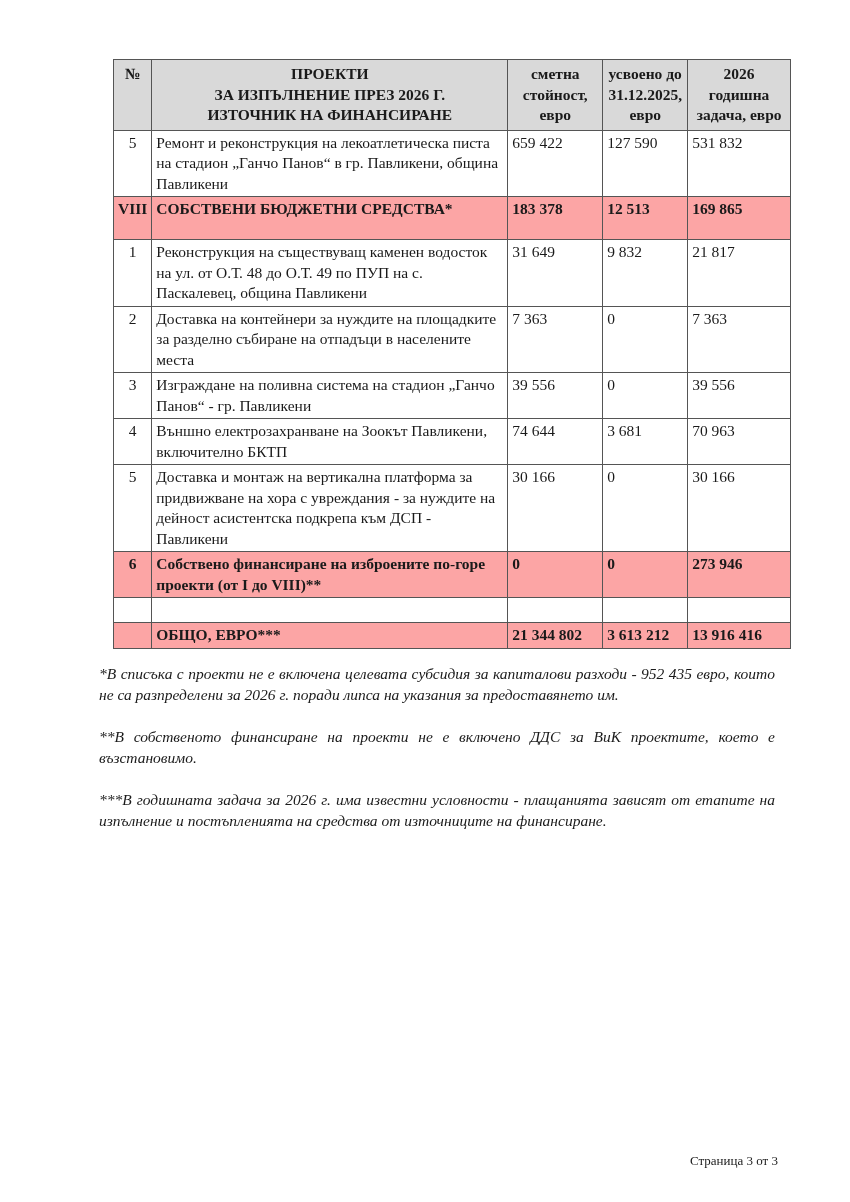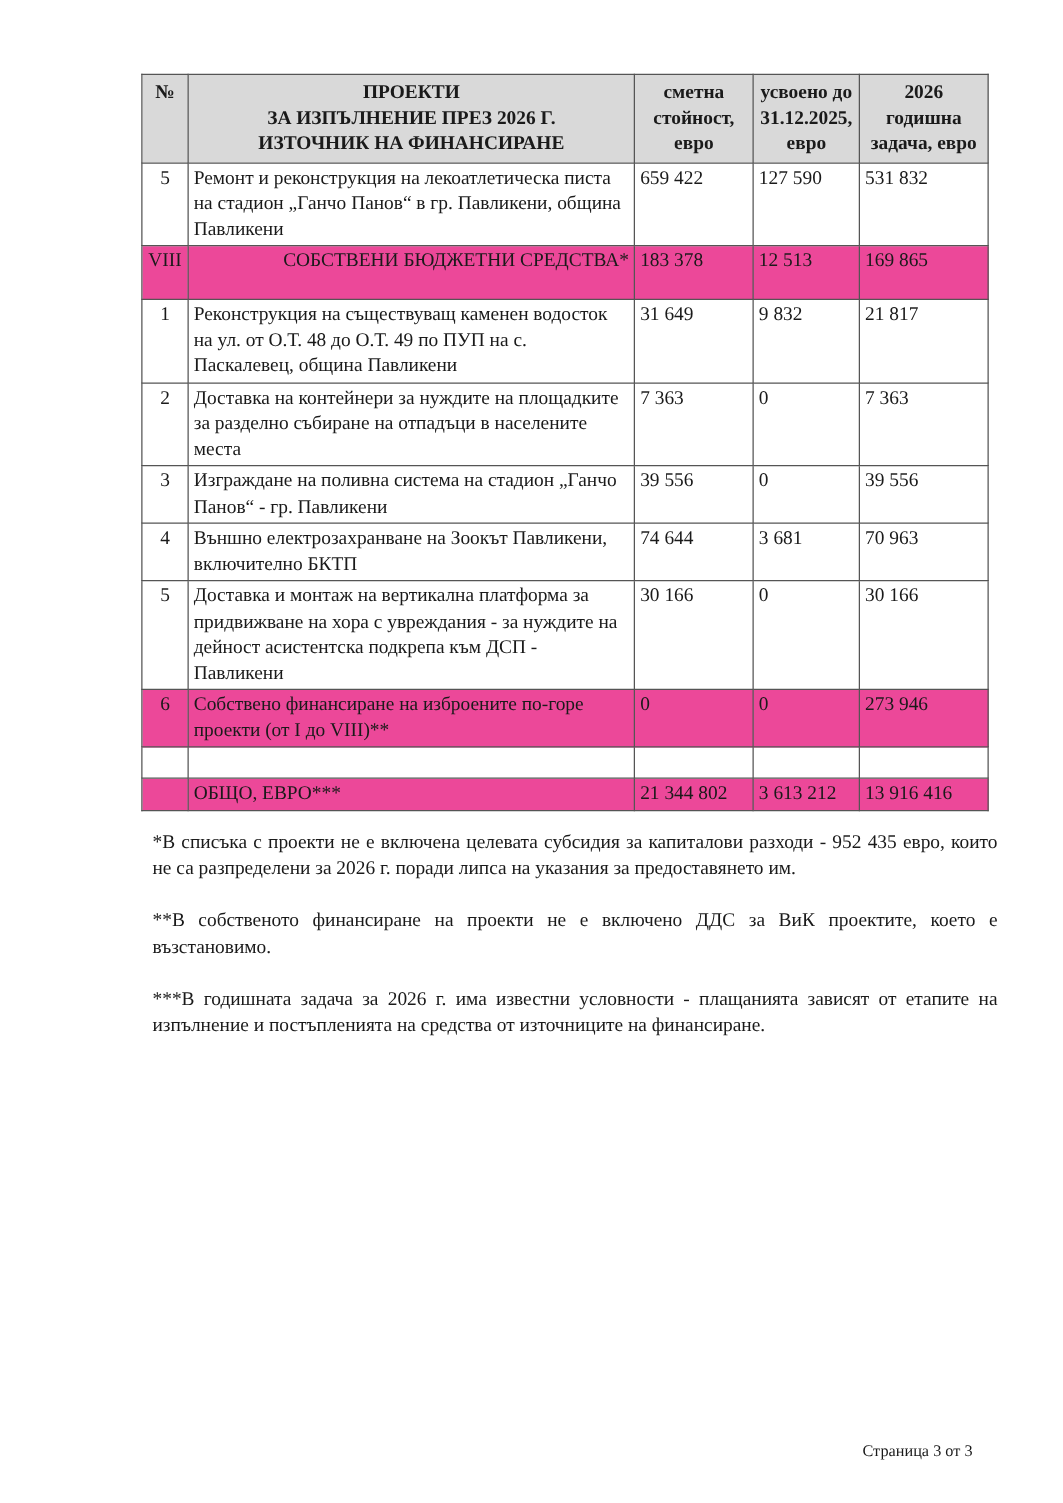--- a/index.html
+++ b/index.html
@@ -14,26 +14,26 @@
   }
   table.projects thead th { background: #d9d9d9; font-weight: bold; text-align: center; padding-top: 4px; padding-bottom: 4px; }
   col.c-no { width: 37px; }
   col.c-name { width: 358px; }
   col.c-est { width: 95px; }
   col.c-spent { width: 85px; }
   col.c-task { width: 103px; }
   td.num { text-align: center; }
   td.val { text-align: left; white-space: nowrap; }
   td.name { text-align: left; }
-  tr.green td { background: #ec4899; font-weight: normal; }
+  tr.green td { background: #fca5a5; font-weight: bold; }
   tr.section td { height: 38px; }
-  tr.section td.name { text-align: right; }
+  tr.section td.name { text-align: left; }
   tr.empty td { height: 20px; }
   tr.total td.name { text-align: left; }
-  .notes { position: absolute; left: 122px; top: 663px; width: 676px; font-size: 15.5px; line-height: 21px; }
+  .notes { position: absolute; left: 99px; top: 663px; width: 676px; font-size: 15.5px; line-height: 21px; font-style: italic; }
   .notes p { margin: 0 0 21px 0; text-align: justify; }
   .footer { position: absolute; left: 690px; top: 1133px; font-size: 13px; margin-top: 20px; }
 </style>
 </head>
 <body>
 
 <div class="page">
   <table class="projects">
     <colgroup>
       <col class="c-no">

